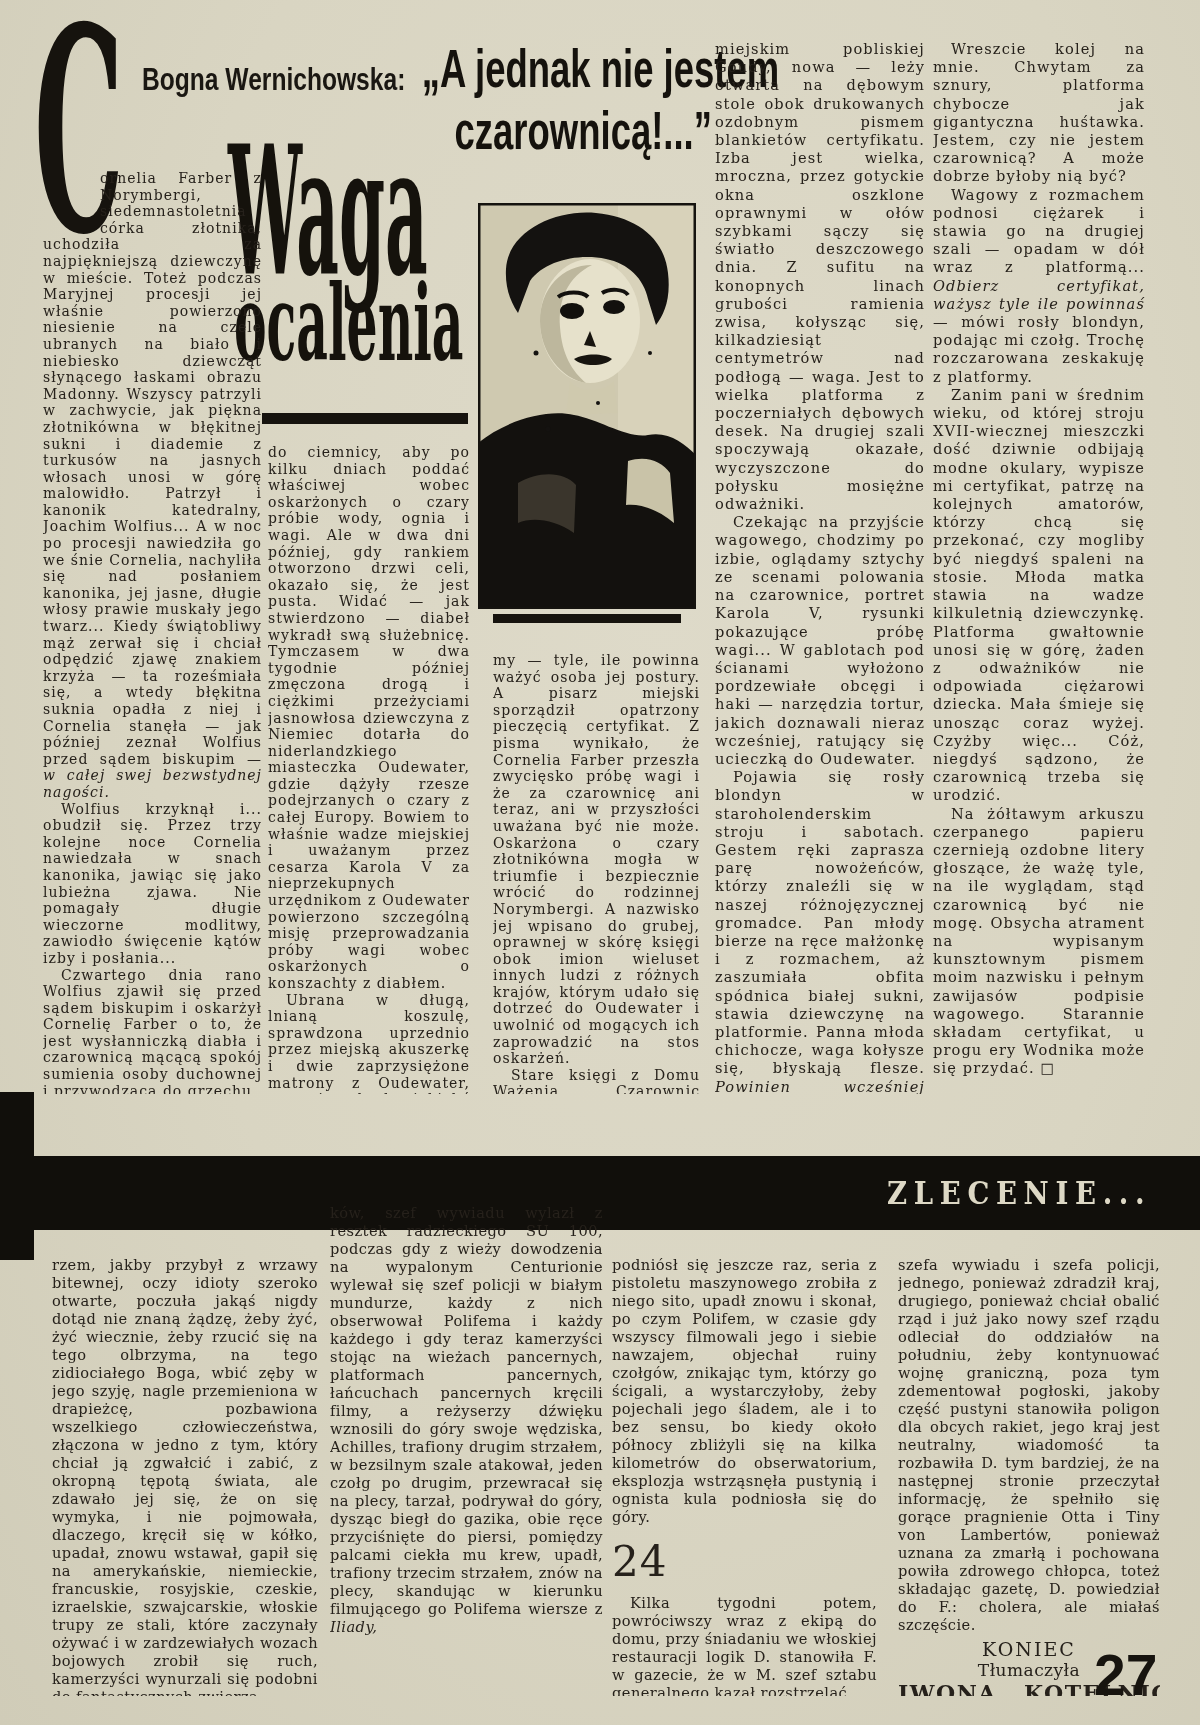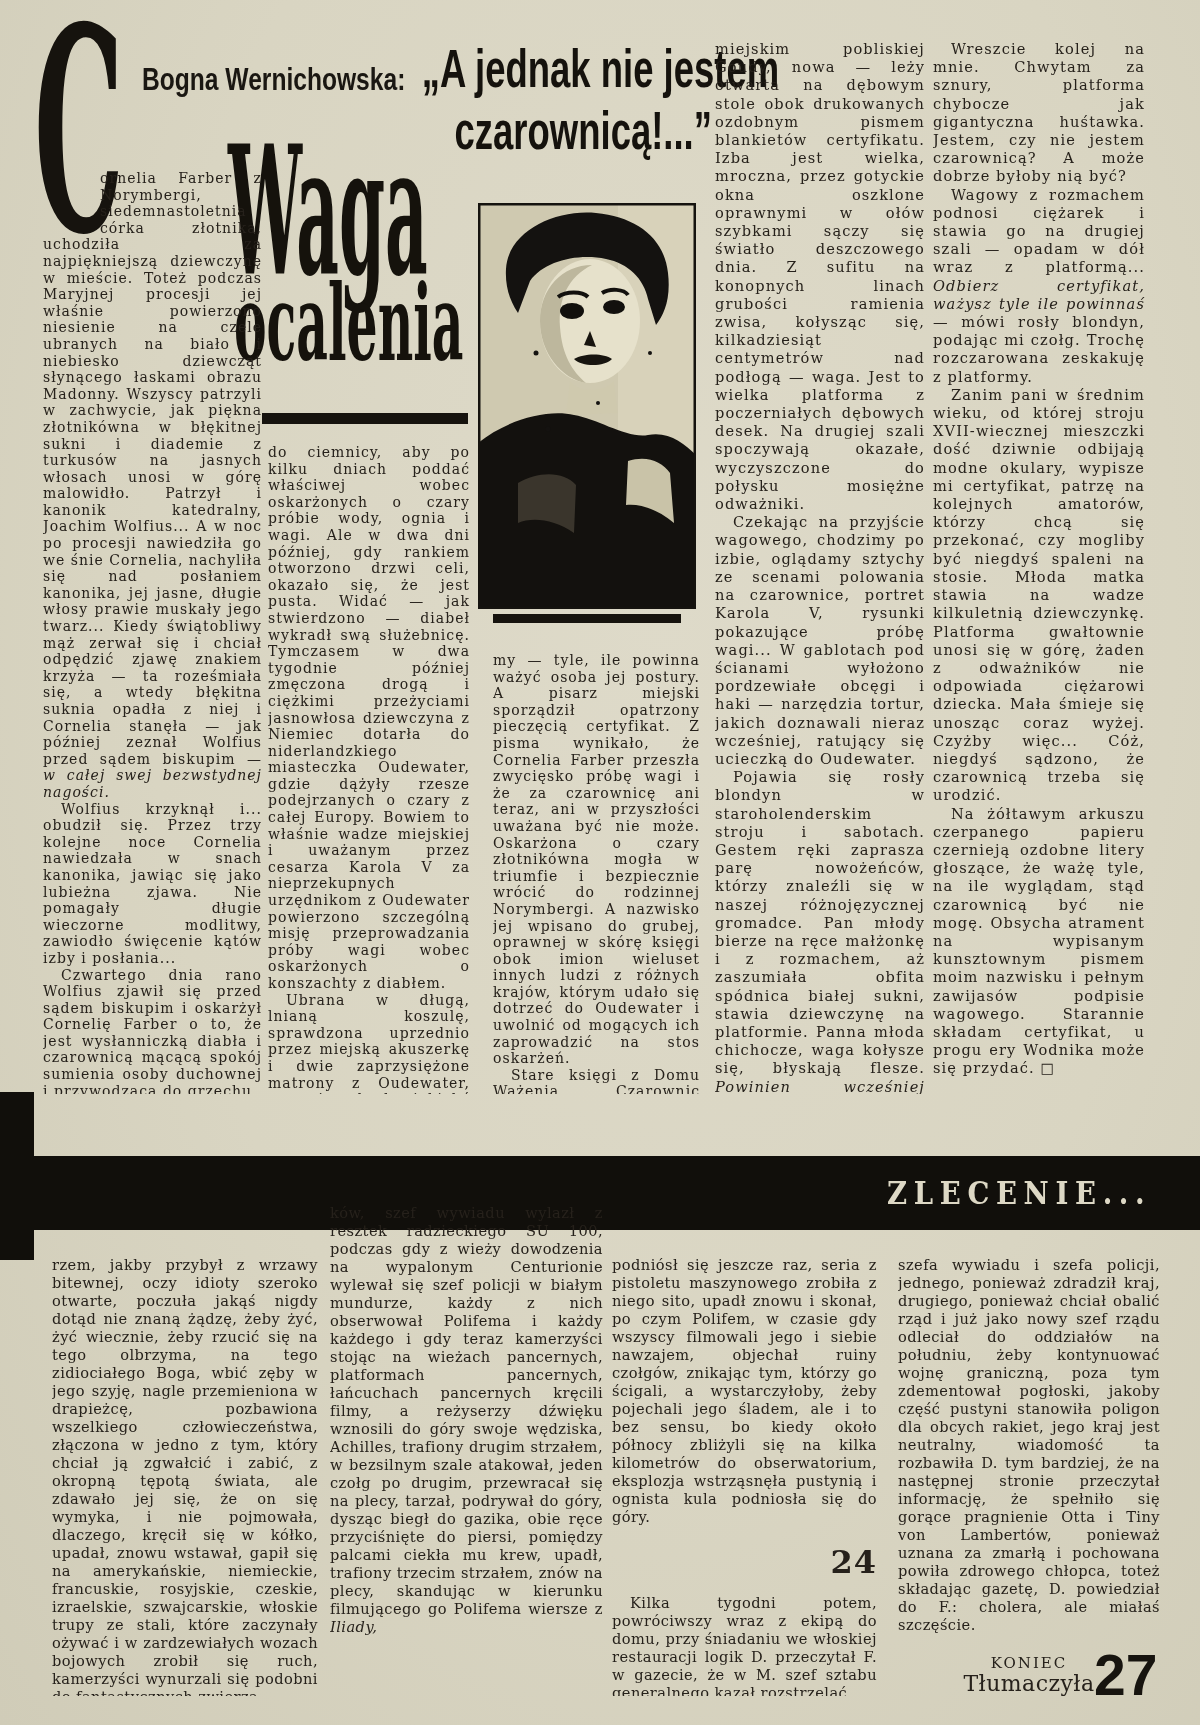--- a/index.html
+++ b/index.html
@@ -41,24 +41,24 @@
   .left-block{position:absolute;left:0;top:1092px;width:34px;height:168px;background:#110f0b;}
   .band{position:absolute;left:0;top:1156px;width:1200px;height:74px;background:#110f0b;
         display:flex;align-items:center;justify-content:flex-end;}
   .band span{color:#ddd8c5;font-weight:700;font-size:29px;letter-spacing:7px;
              transform:translateX(-42px) scale(.95,1.08);}
   
   .bcol1{left:52px;top:1256px;width:266px;height:440px;}
   .bcol2{left:330px;top:1204px;width:273px;height:440px;}
   .bcol3{left:612px;top:1256px;width:265px;height:440px;}
   .bcol4{left:898px;top:1256px;width:262px;height:440px;}
-  .col p.chapter{text-align:right;text-indent:0;font-weight:700;font-size:32px;letter-spacing:1px;
+  .col p.chapter{text-align:left;text-indent:0;font-weight:400;font-size:42px;letter-spacing:1px;
                  margin:18px 0 14px 0;line-height:36px;}
-  .col p.endmark{text-align:center;text-indent:0;font-size:15px;letter-spacing:2px;margin-top:20px;}
-  .col p.translator-label{text-align:center;text-indent:0;font-size:22px;margin-top:3px;}
+  .col p.endmark{text-align:center;text-indent:0;font-size:19px;letter-spacing:2px;margin-top:6px;}
+  .col p.translator-label{text-align:center;text-indent:0;font-size:17px;margin-top:3px;}
   .col p.translator-name{text-align:center;text-indent:0;font-weight:700;font-size:22px;
                          letter-spacing:1.5px;word-spacing:18px;margin-top:5px;white-space:nowrap;}
   .page-number{position:absolute;left:1094px;top:1642px;font-family:Liberation Sans, sans-serif;
                font-weight:700;font-size:57px;color:#17140f;}
 </style>
 </head>
 <body>
 
 <div class="page">
 
@@ -133,21 +133,21 @@
 
   <div class="col bcol bcol1">
       <p class="noindent"><span>rzem, jakby przybył z wrzawy bitewnej, oczy idioty szeroko otwarte, poczuła jakąś nigdy dotąd nie znaną żądzę, żeby żyć, żyć wiecznie, żeby rzucić się na tego olbrzyma, na tego zidiociałego Boga, wbić zęby w jego szyję, nagle przemieniona w drapieżcę, pozbawiona wszelkiego człowieczeństwa, złączona w jedno z tym, który chciał ją zgwałcić i zabić, z okropną tępotą świata, ale zdawało jej się, że on się wymyka, i nie pojmowała, dlaczego, kręcił się w kółko, upadał, znowu wstawał, gapił się na amerykańskie, niemieckie, francuskie, rosyjskie, czeskie, izraelskie, szwajcarskie, włoskie trupy ze stali, które zaczynały ożywać i w zardzewiałych wozach bojowych zrobił się ruch, kamerzyści wynurzali się podobni do fantastycznych zwierzą-</span></p>
     </div>
   <div class="col bcol bcol2">
       <p class="noindent"><span>ków, szef wywiadu wylazł z resztek radzieckiego SU 100, podczas gdy z wieży dowodzenia na wypalonym Centurionie wylewał się szef policji w białym mundurze, każdy z nich obserwował Polifema i każdy każdego i gdy teraz kamerzyści stojąc na wieżach pancernych, platformach pancernych, łańcuchach pancernych kręcili filmy, a reżyserzy dźwięku wznosili do góry swoje wędziska, Achilles, trafiony drugim strzałem, w bezsilnym szale atakował, jeden czołg po drugim, przewracał się na plecy, tarzał, podrywał do góry, dysząc biegł do gazika, obie ręce przyciśnięte do piersi, pomiędzy palcami ciekła mu krew, upadł, trafiony trzecim strzałem, znów na plecy, skandując w kierunku filmującego go Polifema wiersze z </span><i>Iliady,</i></p>
     </div>
   <div class="col bcol bcol3">
       <p class="noindent"><span>podniósł się jeszcze raz, seria z pistoletu maszynowego zrobiła z niego sito, upadł znowu i skonał, po czym Polifem, w czasie gdy wszyscy filmowali jego i siebie nawzajem, objechał ruiny czołgów, znikając tym, którzy go ścigali, a wystarczyłoby, żeby pojechali jego śladem, ale i to bez sensu, bo kiedy około północy zbliżyli się na kilka kilometrów do obserwatorium, eksplozja wstrząsnęła pustynią i ognista kula podniosła się do góry.</span></p>
       <p class="chapter"><span>24</span></p>
-      <p><span>Kilka tygodni potem, powróciwszy wraz z ekipą do domu, przy śniadaniu we włoskiej restauracji logik D. przeczytał F. w gazecie, że w M. szef sztabu generalnego kazał rozstrzelać</span></p>
+      <p><span>Kilka tygodni potem, powróciwszy wraz z ekipą do domu, przy śniadaniu we włoskiej restauracji logik D. stanowiła F. w gazecie, że w M. szef sztabu generalnego kazał rozstrzelać</span></p>
     </div>
   <div class="col bcol bcol4">
       <p class="noindent"><span>szefa wywiadu i szefa policji, jednego, ponieważ zdradził kraj, drugiego, ponieważ chciał obalić rząd i już jako nowy szef rządu odleciał do oddziałów na południu, żeby kontynuować wojnę graniczną, poza tym zdementował pogłoski, jakoby część pustyni stanowiła poligon dla obcych rakiet, jego kraj jest neutralny, wiadomość ta rozbawiła D. tym bardziej, że na następnej stronie przeczytał informację, że spełniło się gorące pragnienie Otta i Tiny von Lambertów, ponieważ uznana za zmarłą i pochowana powiła zdrowego chłopca, toteż składając gazetę, D. powiedział do F.: cholera, ale miałaś szczęście.</span></p>
       <p class="endmark"><span>KONIEC</span></p>
       <p class="translator-label"><span>Tłumaczyła</span></p>
       <p class="translator-name"><span>IWONA KOTELNICKA</span></p>
     </div>
 
   <div class="page-number">27</div>
 </div>

